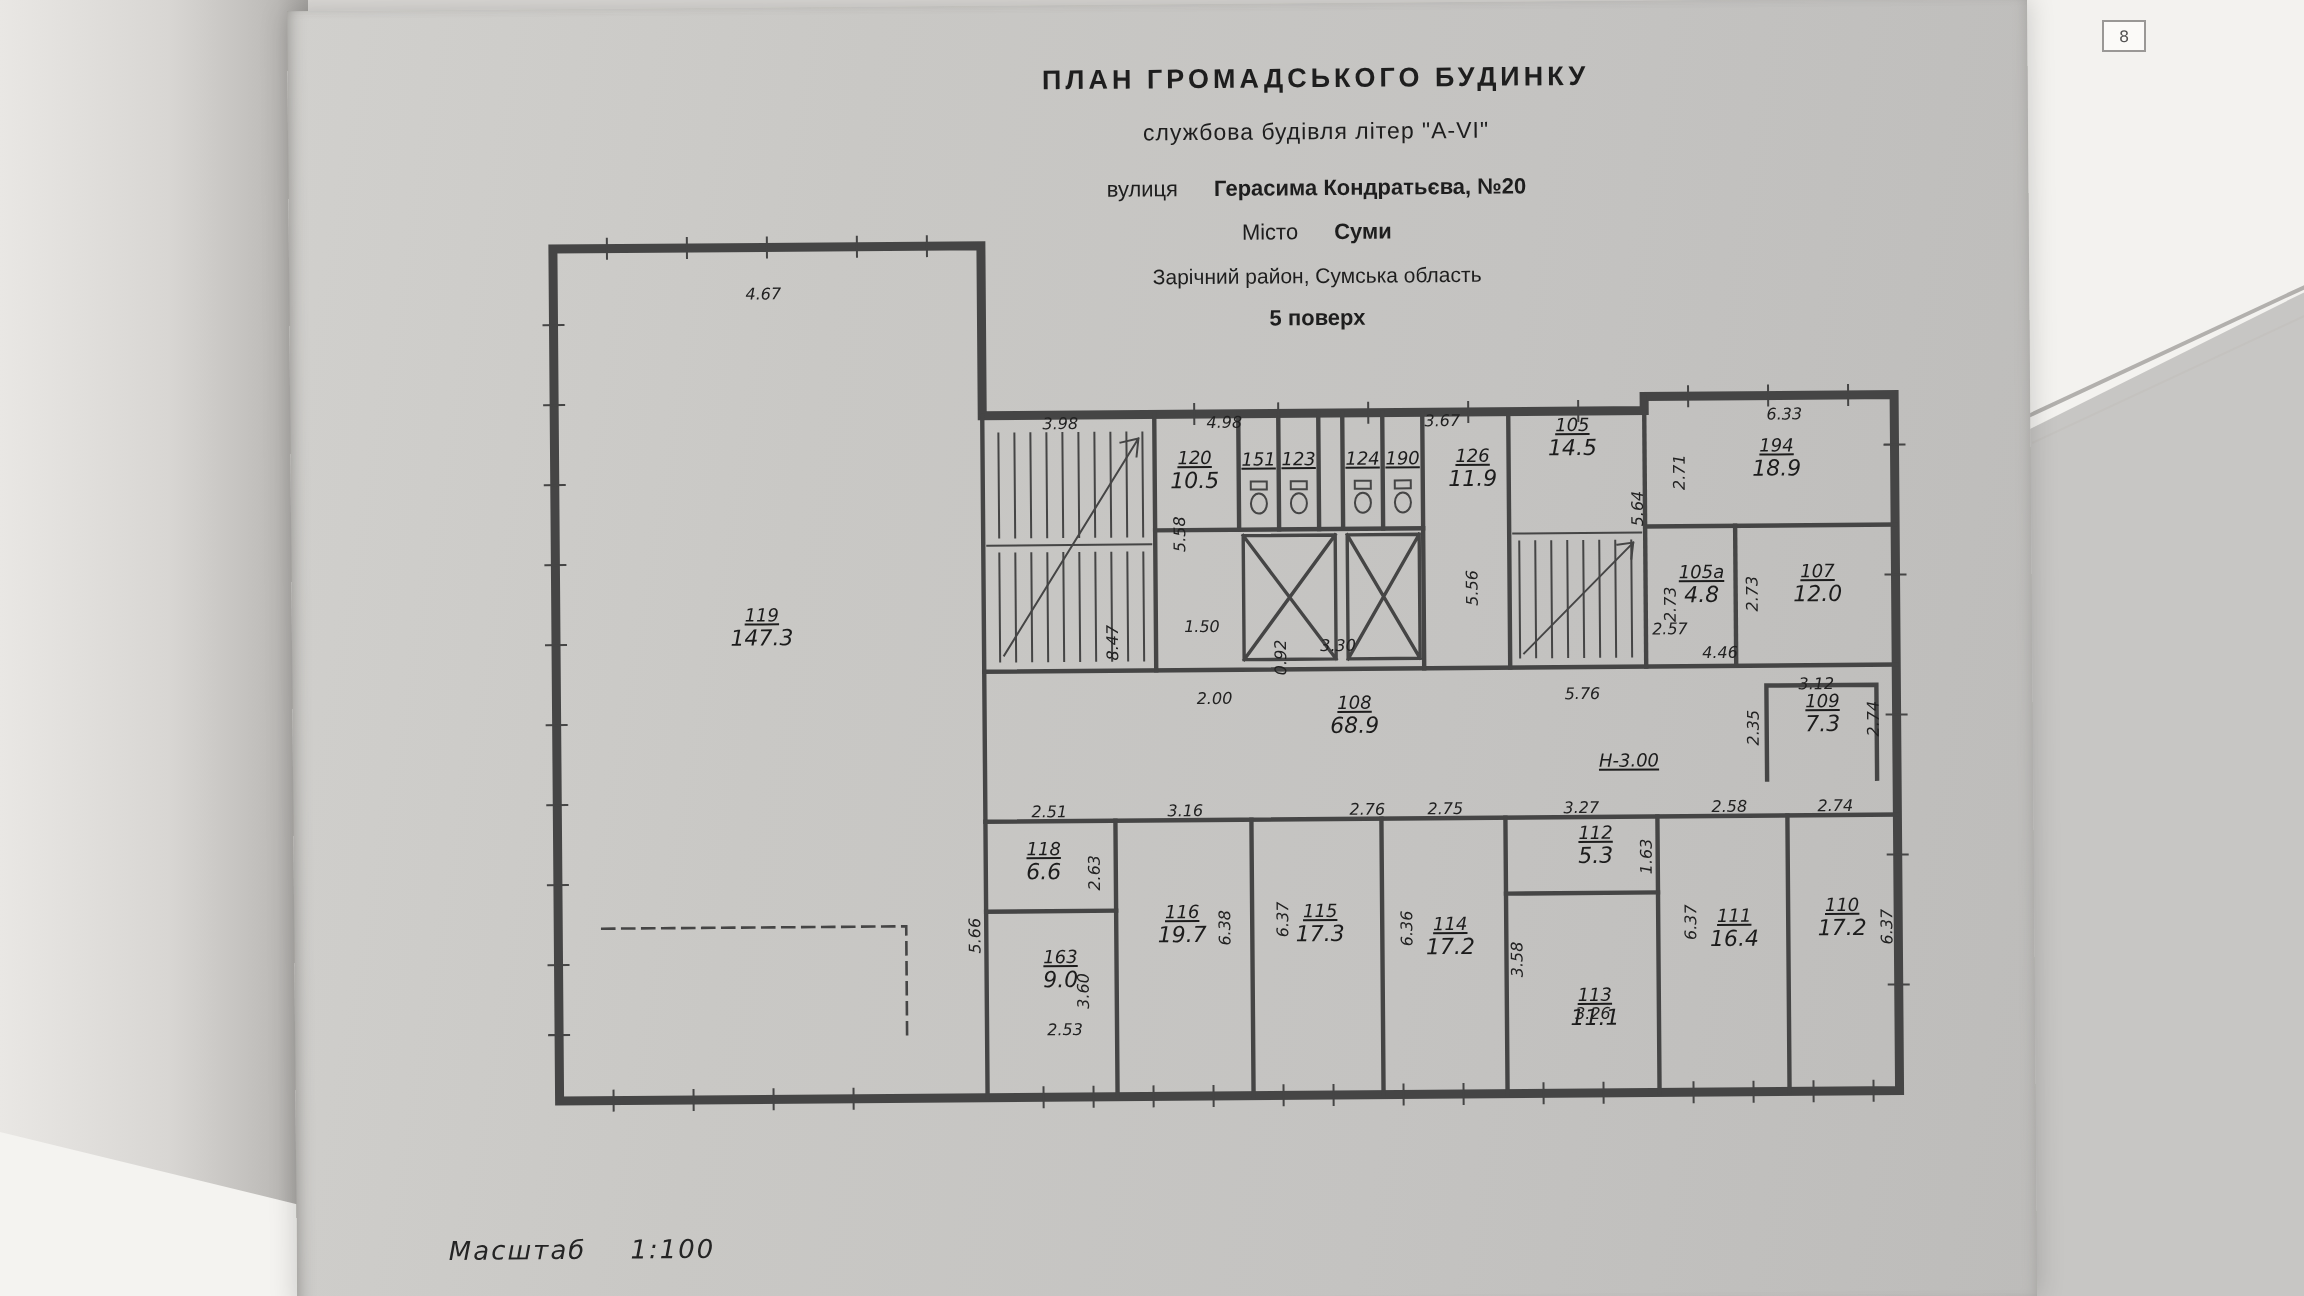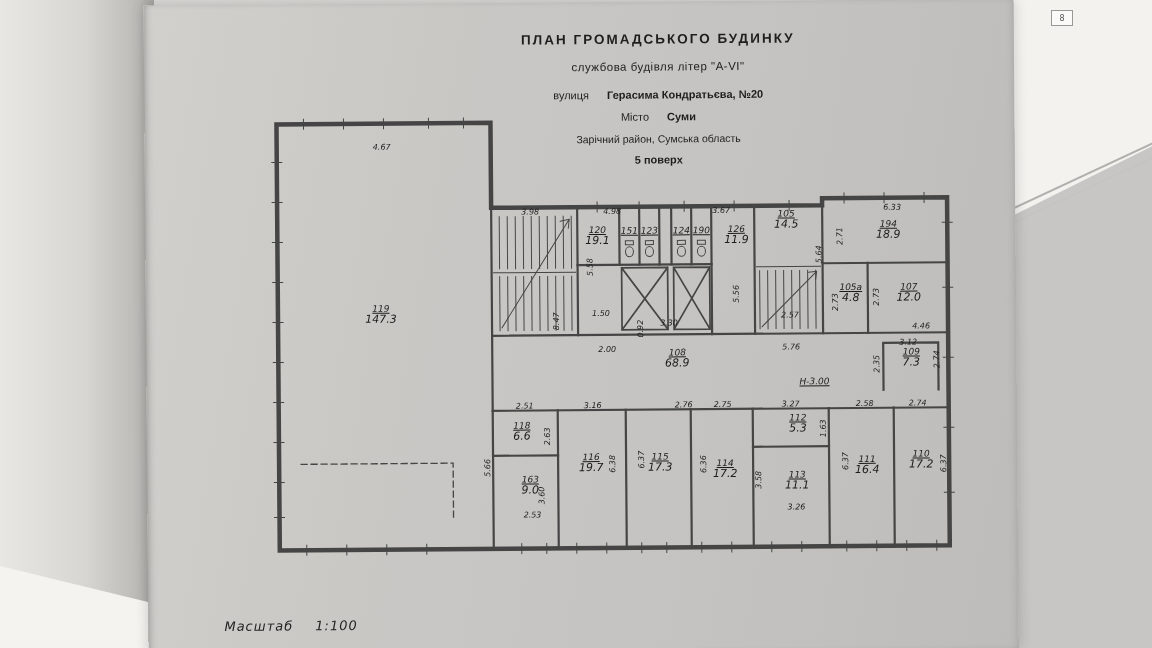--- a/index.html
+++ b/index.html
@@ -147,21 +147,21 @@
     </div>
     <div class="t t5">Зарічний район, Сумська область</div>
     <div class="t t6">5 поверх</div>
 
     <div class="room" style="left:359px;top:303px">
         <div class="num">119</div>
         <div class="area">147.3</div>
       </div>
     <div class="room" style="left:576px;top:226px">
         <div class="num">120</div>
-        <div class="area">19.1</div>
+        <div class="area">10.5</div>
       </div>
     <div class="room" style="left:608px;top:227px">
         <div class="num">151</div>
       </div>
     <div class="room" style="left:628px;top:227px">
         <div class="num">123</div>
       </div>
     <div class="room" style="left:660px;top:227px">
         <div class="num">124</div>
       </div>
@@ -213,21 +213,21 @@
         <div class="area">17.3</div>
       </div>
     <div class="room" style="left:702px;top:460px">
         <div class="num">114</div>
         <div class="area">17.2</div>
       </div>
     <div class="room" style="left:775px;top:415px">
         <div class="num">112</div>
         <div class="area">5.3</div>
       </div>
-    <div class="room" style="left:774px;top:472px">
+    <div class="room" style="left:774px;top:496px">
         <div class="num">113</div>
         <div class="area">11.1</div>
       </div>
     <div class="room" style="left:844px;top:457px">
         <div class="num">111</div>
         <div class="area">16.4</div>
       </div>
     <div class="room" style="left:898px;top:452px">
         <div class="num">110</div>
         <div class="area">17.2</div>
@@ -239,24 +239,24 @@
     <div class="dim" style="left:707px;top:208px">3.67</div>
     <div class="dim" style="left:878px;top:206px">6.33</div>
     <div class="dim v" style="left:826px;top:234px">2.71</div>
     <div class="dim v" style="left:576px;top:263px">5.58</div>
     <div class="dim v" style="left:542px;top:317px">8.47</div>
     <div class="dim" style="left:586px;top:310px">1.50</div>
     <div class="dim v" style="left:626px;top:325px">0.92</div>
     <div class="dim" style="left:654px;top:320px">3.30</div>
     <div class="dim v" style="left:722px;top:291px">5.56</div>
     <div class="dim v" style="left:805px;top:252px">5.64</div>
-    <div class="dim" style="left:775px;top:313px">2.57</div>
+    <div class="dim" style="left:820px;top:313px">2.57</div>
     <div class="dim v" style="left:821px;top:300px">2.73</div>
     <div class="dim v" style="left:862px;top:295px">2.73</div>
-    <div class="dim" style="left:906px;top:325px">4.46</div>
+    <div class="dim" style="left:845px;top:325px">4.46</div>
     <div class="dim" style="left:893px;top:341px">3.12</div>
     <div class="dim v" style="left:922px;top:358px">2.74</div>
     <div class="dim v" style="left:862px;top:362px">2.35</div>
     <div class="dim" style="left:776px;top:345px">5.76</div>
     <div class="dim" style="left:592px;top:346px">2.00</div>
     <div class="dim" style="left:509px;top:402px">2.51</div>
     <div class="dim v" style="left:532px;top:432px">2.63</div>
     <div class="dim" style="left:577px;top:402px">3.16</div>
     <div class="dim" style="left:668px;top:402px">2.76</div>
     <div class="dim" style="left:707px;top:402px">2.75</div>

